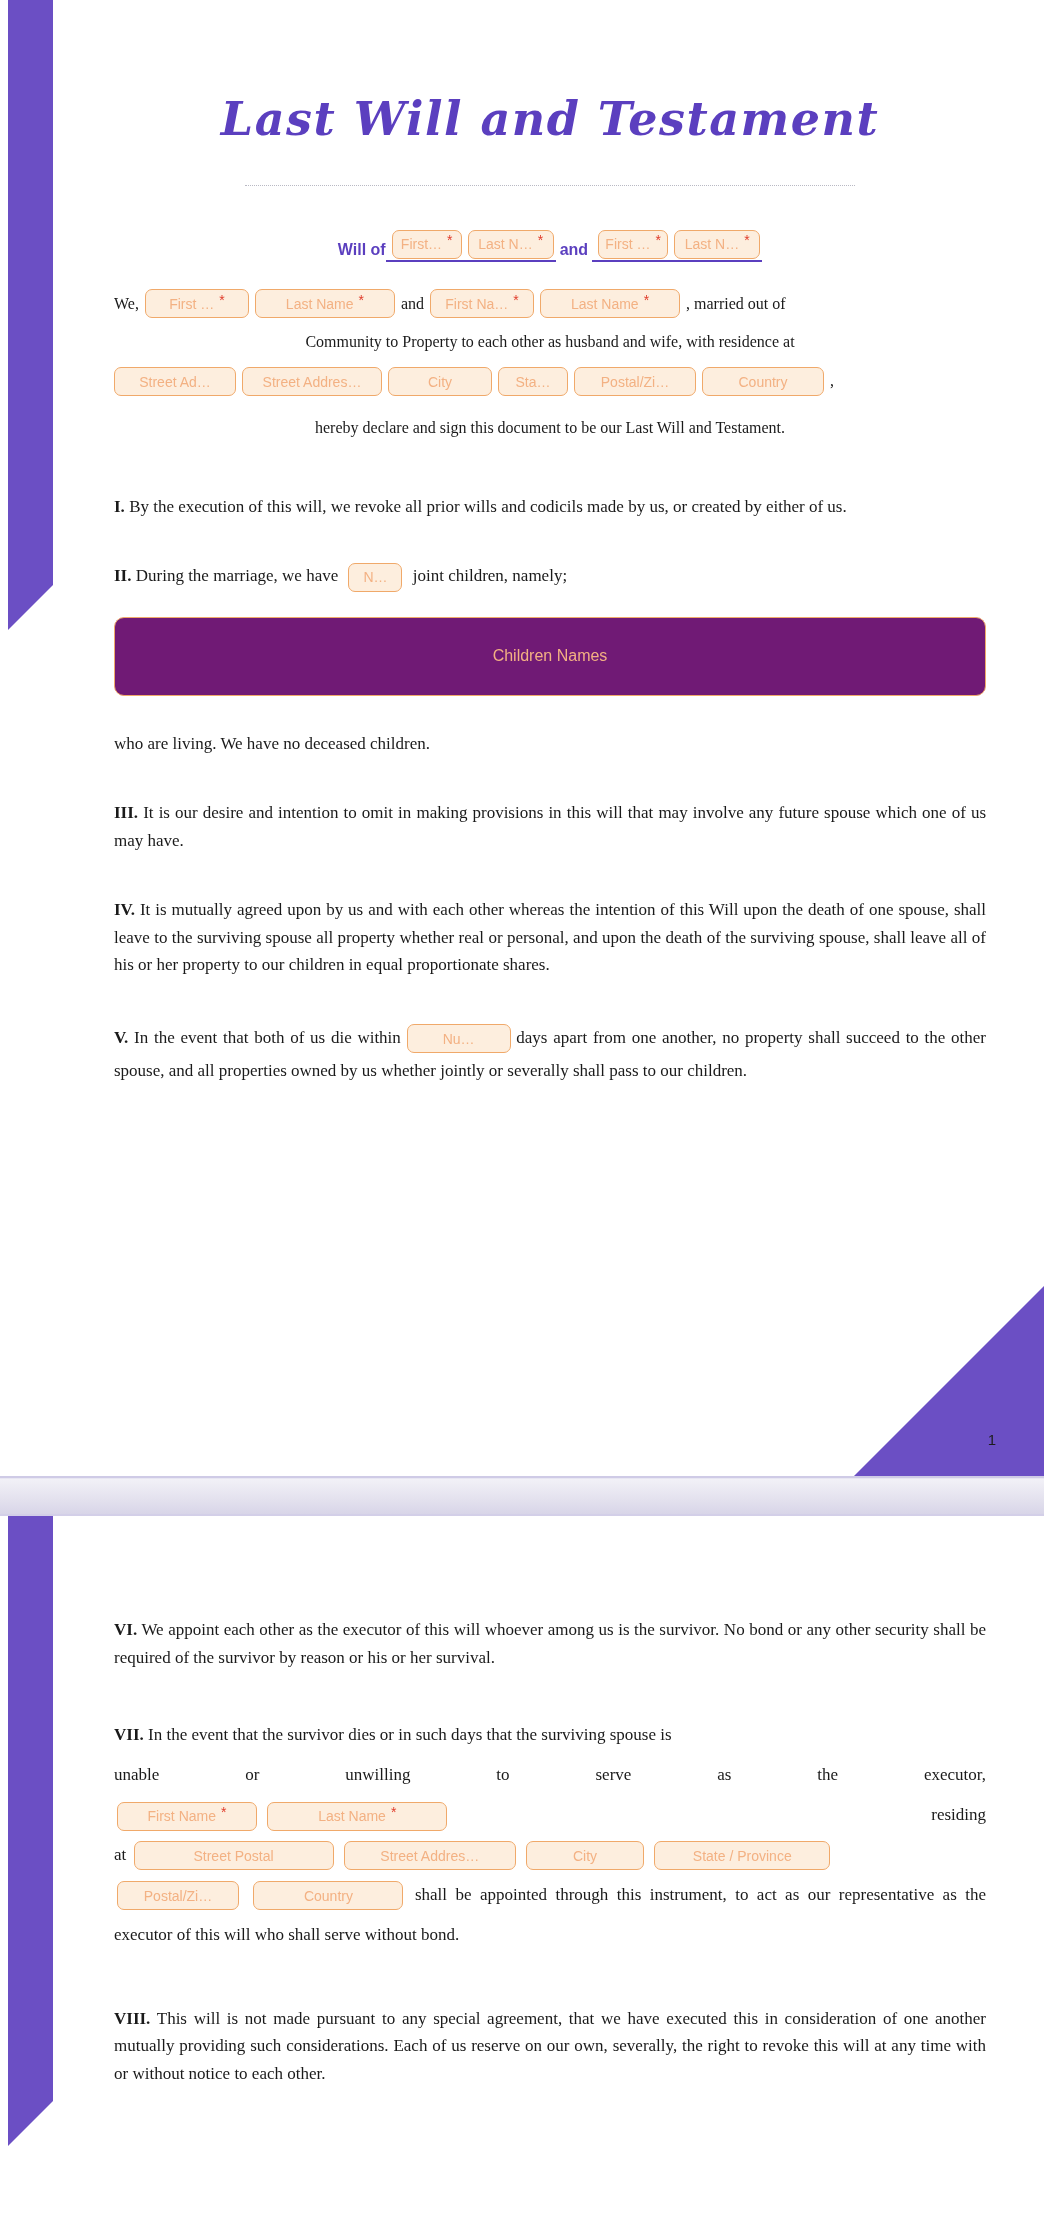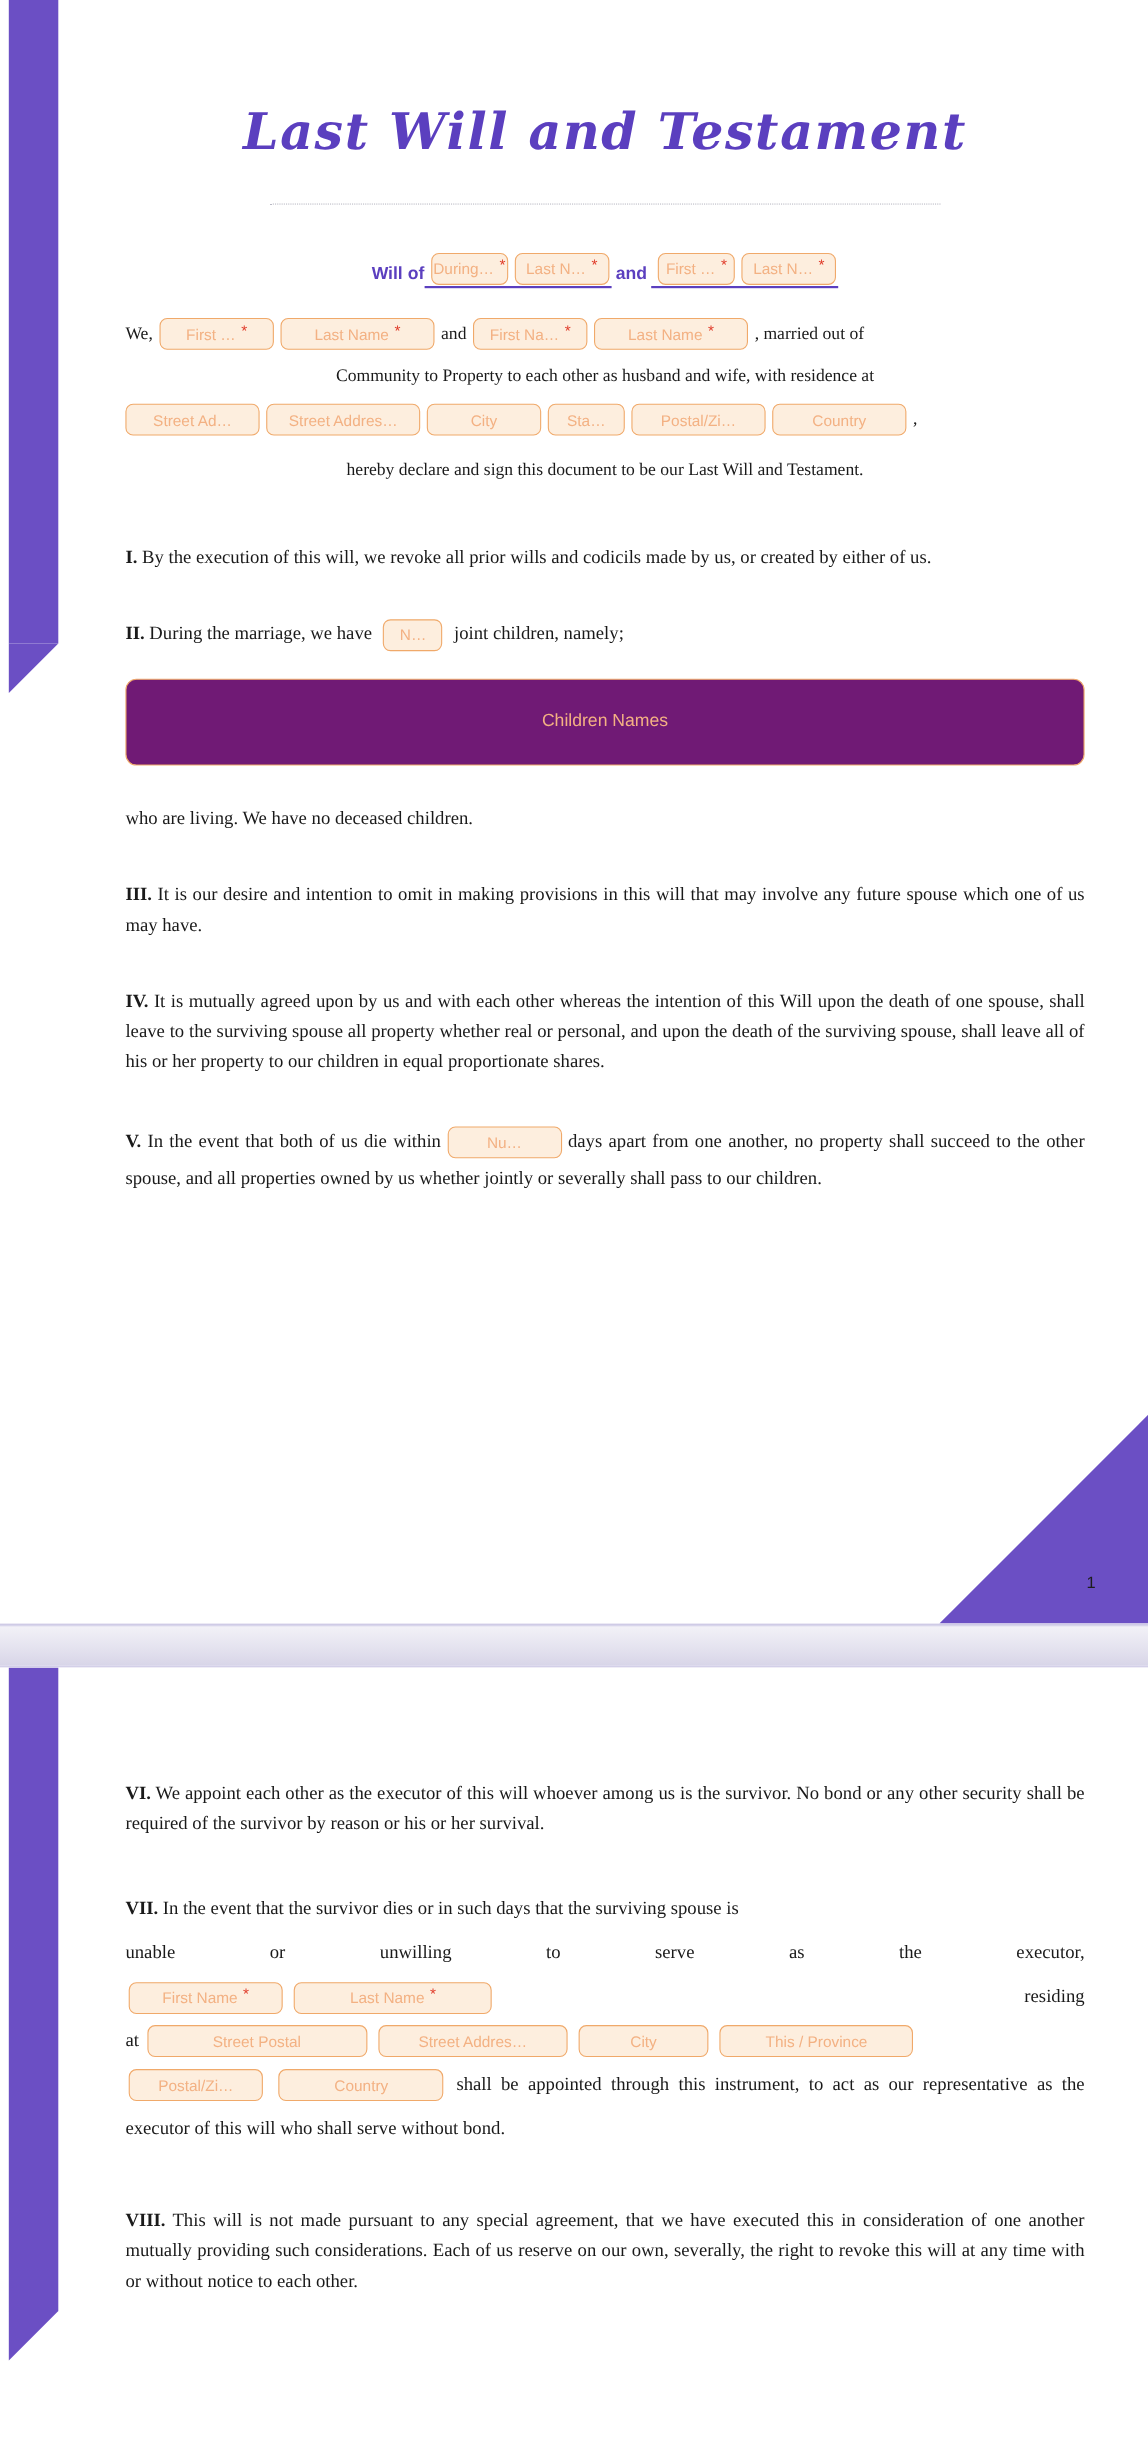--- a/index.html
+++ b/index.html
@@ -247,21 +247,21 @@
   <div class="content">
 
     <h1 class="doc-title">Last Will and Testament</h1>
 
     <div class="divider-dotted"></div>
 
     <div class="willof-row">
       <span class="willof-label">Will of</span>
       <span class="willof-group">
         <span class="field xs">
-          <span>During…</span>
+          <span>First…</span>
           <span class="req">*</span>
         </span>
         <span class="field sm">
           <span>Last N…</span>
           <span class="req">*</span>
         </span>
       </span>
       <span class="willof-and">and</span>
       <span class="willof-group">
         <span class="field xs">
@@ -418,21 +418,21 @@
         <span class="field" style="width:200px;">
           <span>Street Postal</span>
         </span>
         <span class="field" style="width:172px;">
           <span>Street Addres…</span>
         </span>
         <span class="field" style="width:118px;">
           <span>City</span>
         </span>
         <span class="field" style="width:176px;">
-          <span>This / Province</span>
+          <span>State / Province</span>
         </span>
       </span>
 
       <span style="display:block;">
         <span class="field lg">
           <span>Postal/Zi…</span>
         </span>
         <span class="field" style="width:150px;">
           <span>Country</span>
         </span>

